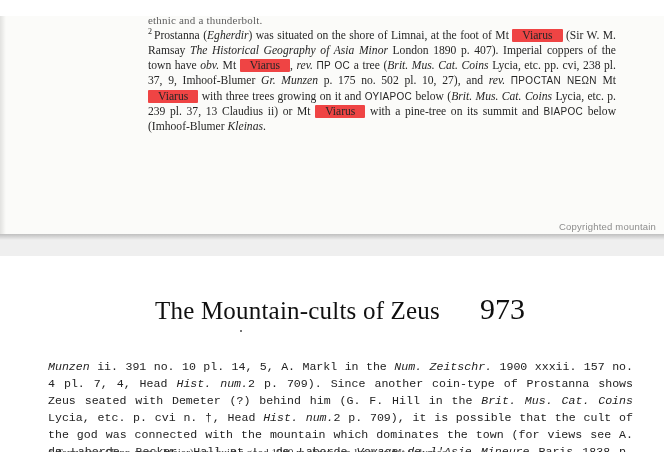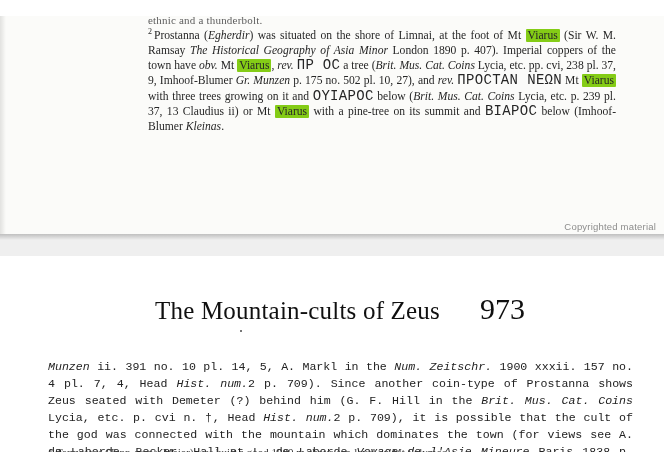--- a/index.html
+++ b/index.html
@@ -61,27 +61,27 @@
     text-align: justify;
     color: #262626;
   }
   .note .sup {
     font-size: 8px;
     vertical-align: super;
     margin-right: 2px;
   }
   .it { font-style: italic; }
   .hl {
-    background: #84cc16;
-    padding: 0 2px;
+    background: #ef4444;
+    padding: 0 10px;
     border-radius: 1px;
   }
   .grk {
-    font-family: Liberation Mono, monospace;
-    font-size: 14px;
+    font-family: Liberation Sans, sans-serif;
+    font-size: 10px;
     letter-spacing: .3px;
   }
   .copyright {
     position: absolute;
     right: 8px;
     top: 205px;
     font-family: "Liberation Sans", sans-serif;
     font-size: 9.5px;
     color: #8c8c8c;
     letter-spacing: .2px;
@@ -191,21 +191,21 @@
 
   <div class="scan-top">
     <div class="edge-shadow-left"></div>
 
     <div class="clip-line">ethnic and a thunderbolt.</div>
 
     <div class="note">
       <span class="sup">2</span><span>Prostanna (</span><span class="it">Egherdir</span><span>) was situated on the shore of Limnai, at the foot of Mt </span><span class="hl">Viarus</span><span> (Sir W. M. Ramsay </span><span class="it">The Historical Geography of Asia Minor</span><span> London 1890 p. 407). Imperial coppers of the town have </span><span class="it">obv.</span><span> Mt </span><span class="hl">Viarus</span><span>, </span><span class="it">rev.</span> <span class="grk">ΠΡ ΟC</span><span> a tree (</span><span class="it">Brit. Mus. Cat. Coins</span><span> Lycia, etc. pp. cvi, 238 pl. 37, 9, Imhoof-Blumer </span><span class="it">Gr. Munzen</span><span> p. 175 no. 502 pl. 10, 27), and </span><span class="it">rev.</span> <span class="grk">ΠΡΟCΤΑΝ ΝΕΩΝ</span><span> Mt </span><span class="hl">Viarus</span><span> with three trees growing on it and </span><span class="grk">ΟΥΙΑΡΟC</span><span> below (</span><span class="it">Brit. Mus. Cat. Coins</span><span> Lycia, etc. p. 239 pl. 37, 13 Claudius ii) or Mt </span><span class="hl">Viarus</span><span> with a pine-tree on its summit and </span><span class="grk">ΒΙΑΡΟC</span><span> below (Imhoof-Blumer </span><span class="it">Kleinas</span><span>.</span>
     </div>
 
-    <div class="copyright">Copyrighted material</div>
+    <div class="copyright">Copyrighted mountain</div>
   </div>
 
   <div class="gutter"></div>
 
   <div class="scan-bottom">
 
     <div class="heading-row">
       <div class="chapter-title">The Mountain-cults of Zeus</div>
       <div class="page-number">973</div>
     </div>

